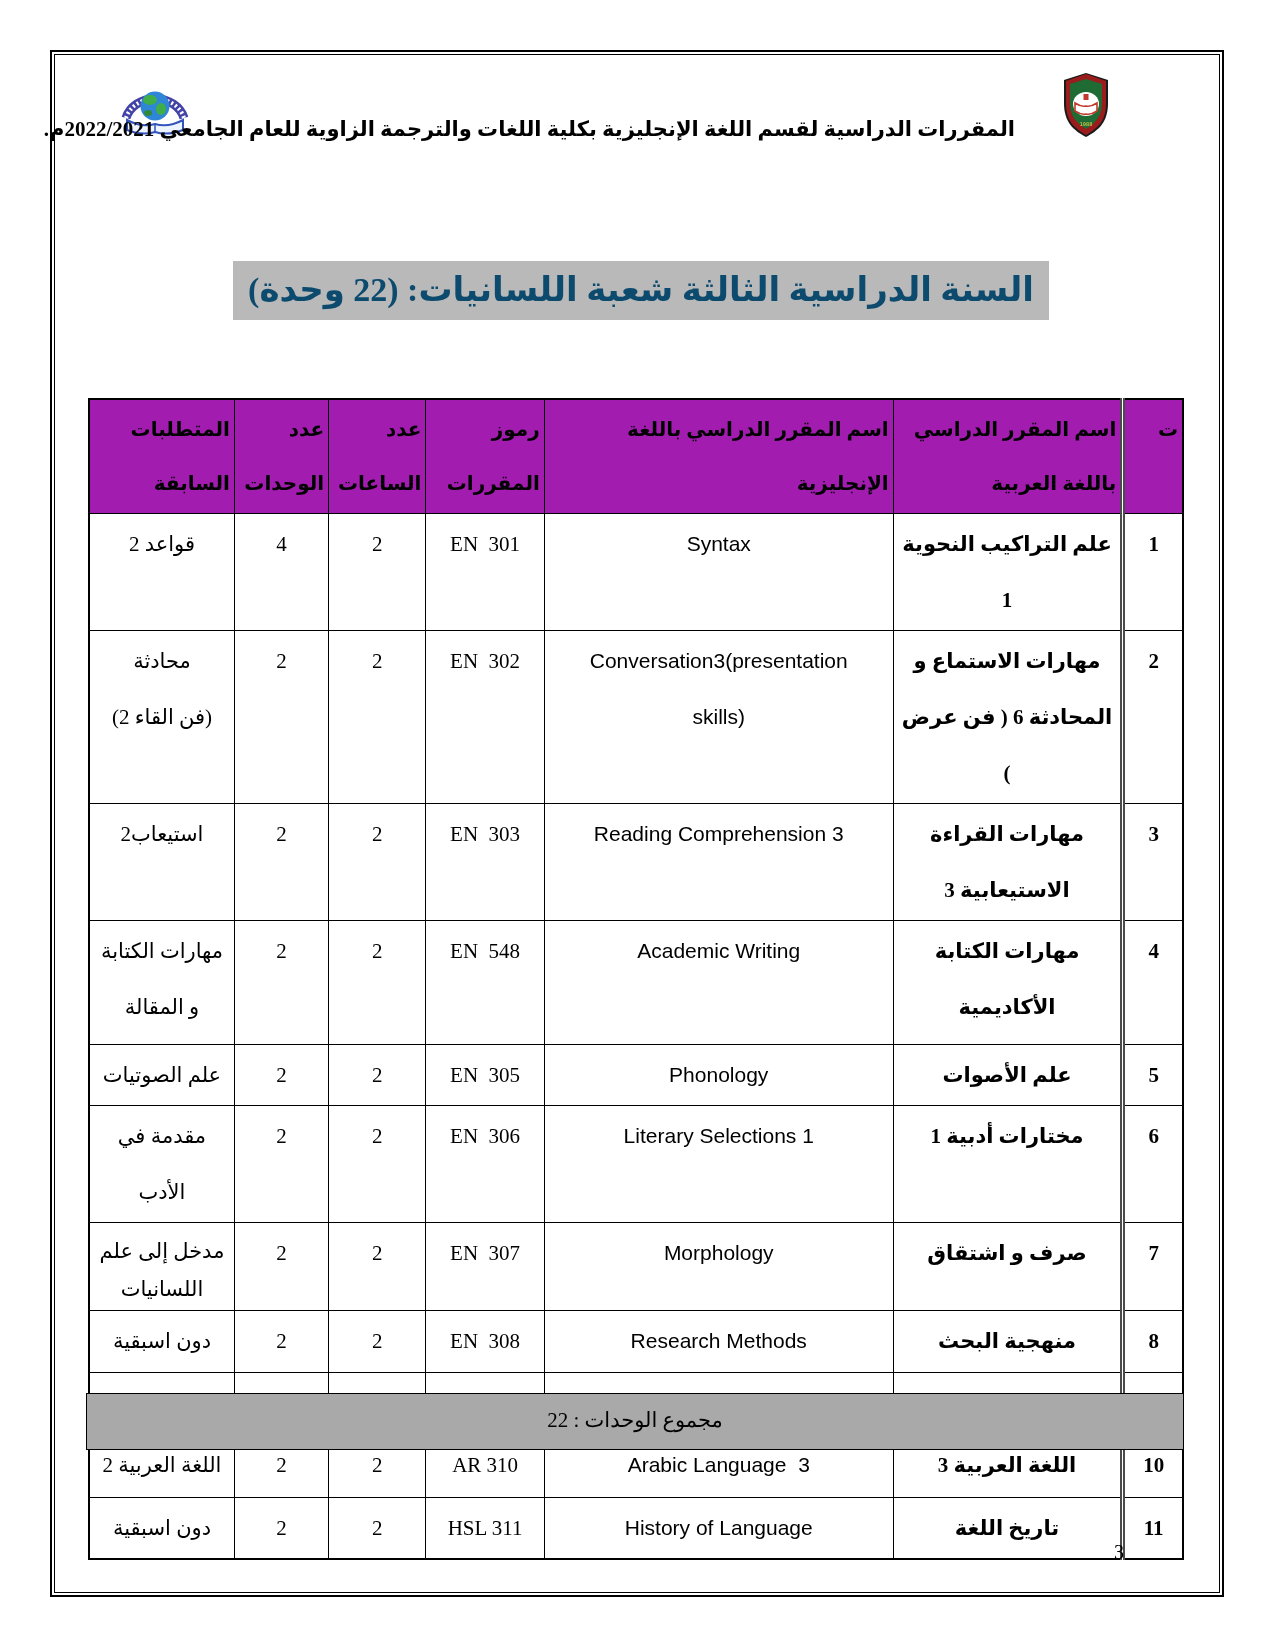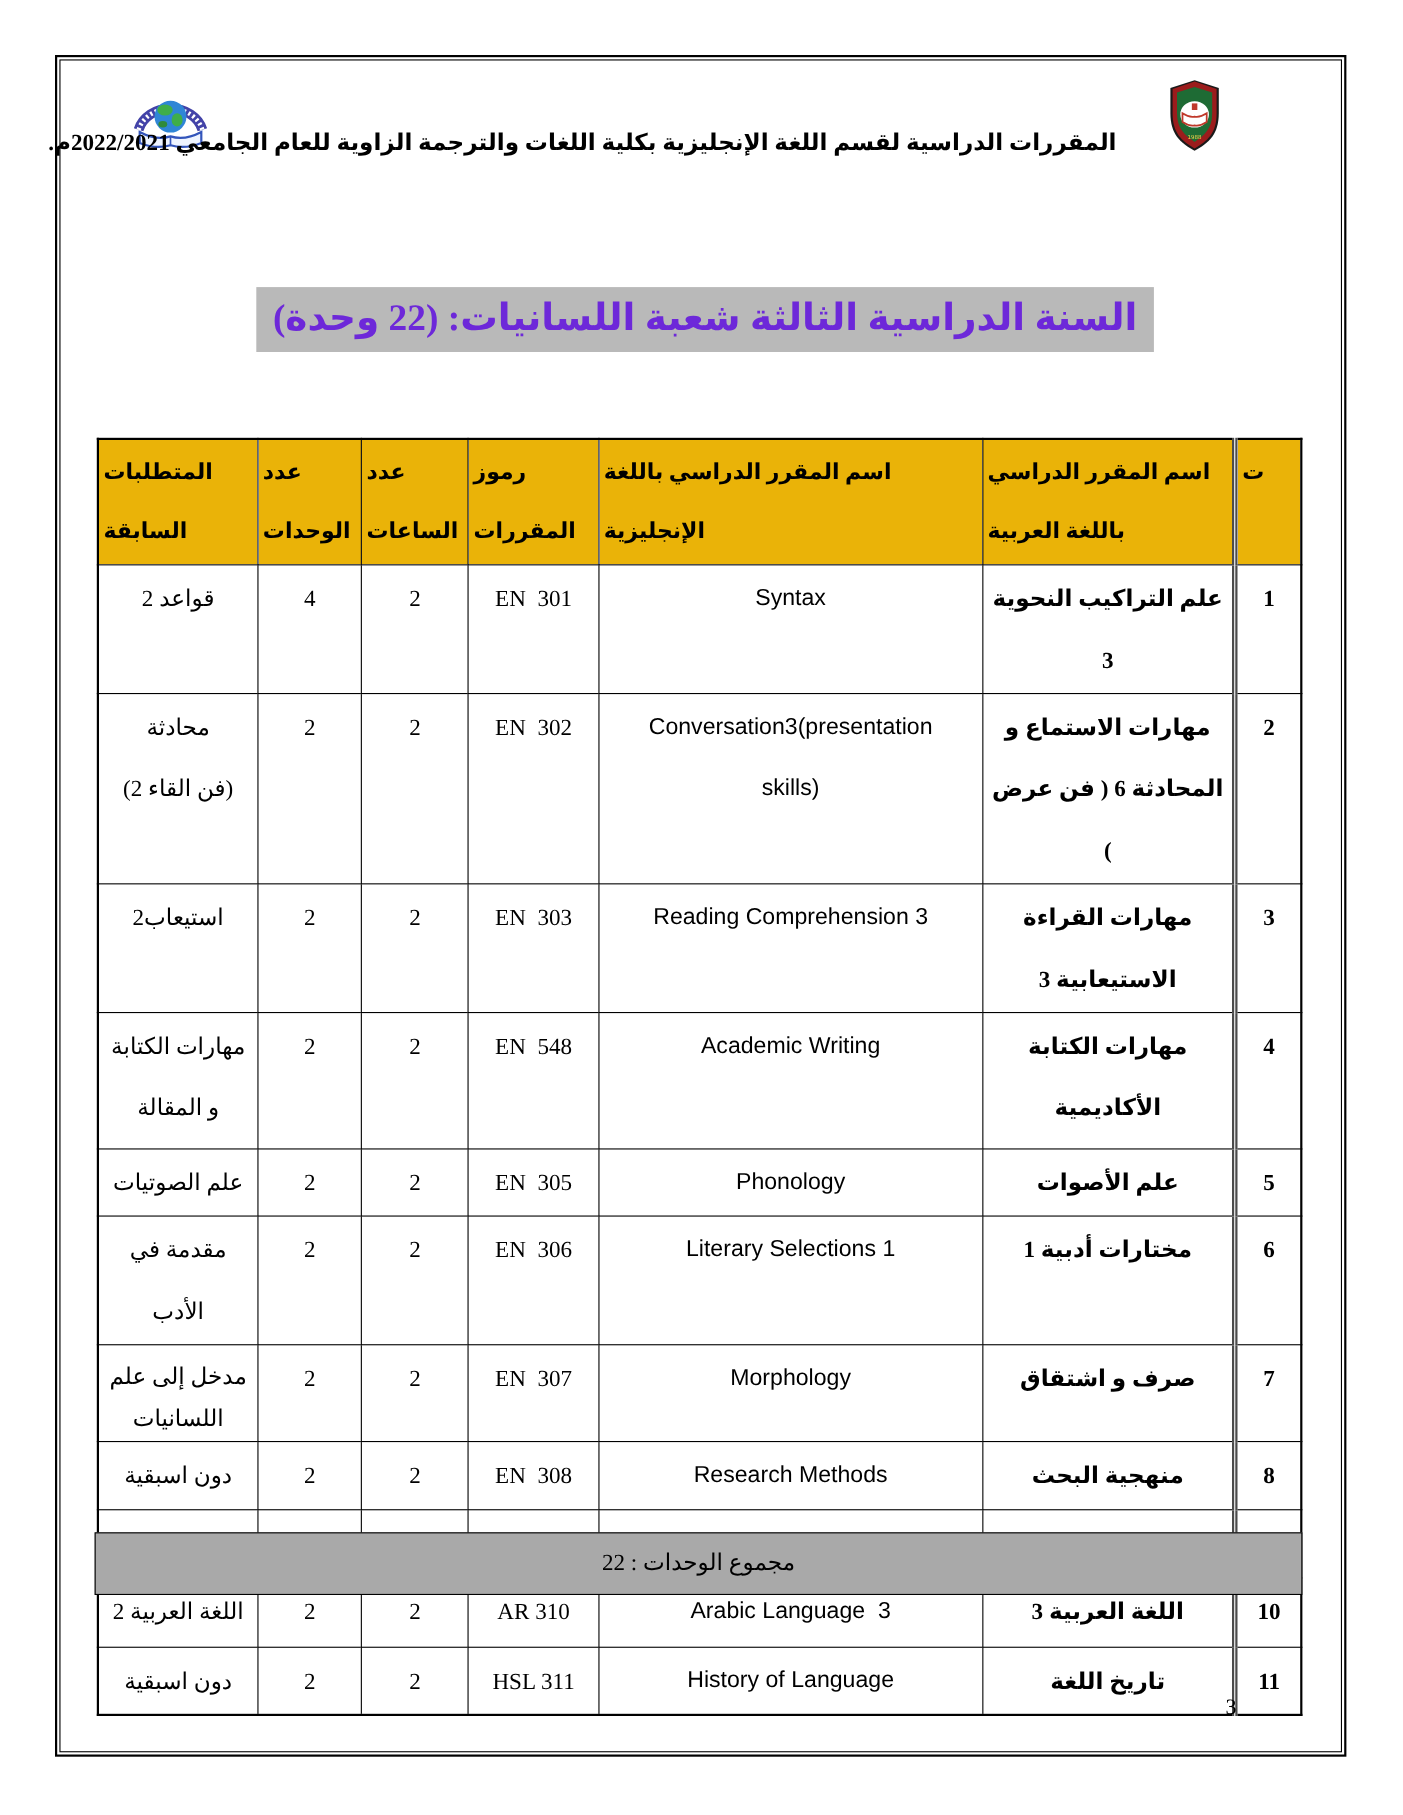--- a/index.html
+++ b/index.html
@@ -22,36 +22,36 @@
     direction:rtl;text-align:right;white-space:nowrap;
     font-weight:bold;font-size:21px;line-height:34px;color:#000;
   }
   .logo{position:absolute;}
   .uni-logo{left:118px;top:76px;width:74px;height:62px;}
   .shield-logo{left:1062px;top:72px;width:48px;height:66px;}
   
   .doc-title{
     position:absolute;left:233px;top:261px;width:816px;height:59px;
     background:#b9b9b9;direction:rtl;text-align:center;
-    font-weight:bold;font-size:34px;line-height:58px;color:#6d28d9;
+    font-weight:bold;font-size:34px;line-height:58px;color:#0c4a6e;
     box-sizing:border-box;
   }
   
   .courses-table{
     position:absolute;left:88px;top:398px;width:1096px;
     border-collapse:collapse;table-layout:fixed;direction:rtl;
     border:2px solid #000;
   }
   .courses-table th,.courses-table td{
     border:1px solid #000;vertical-align:top;padding:2px 4px;
     white-space:pre-wrap;overflow:hidden;box-sizing:border-box;
   }
   .courses-table th{
-    background:#eab308;font-weight:bold;font-size:20px;line-height:54px;
-    text-align:left;font-family:"Liberation Serif","DejaVu Sans",serif;
+    background:#a21caf;font-weight:bold;font-size:20px;line-height:54px;
+    text-align:right;font-family:"Liberation Serif","DejaVu Sans",serif;
   }
   .courses-table td{line-height:56px;font-size:21px;text-align:center;}
   .c-t{font-weight:bold;font-size:21px;}
   td.c-t,th.c-t{border-left:5px double #4b4b4b;}
   .c-ar{font-weight:bold;font-size:20px;}
   .c-en{
     direction:ltr;text-align:left;padding-left:10px;font-size:20px;
     font-family:"Liberation Sans","DejaVu Sans",sans-serif;font-weight:normal;margin-top:12px;
   }
   .c-code{direction:ltr;font-size:21px;}
@@ -121,21 +121,21 @@
 الساعات</th>
       <th class="c-u-h">عدد
 الوحدات</th>
       <th class="c-pr-h">المتطلبات
 السابقة</th>
     </tr>
   </thead>
   <tbody>
       <tr data-row="1" style="height: 63px;">
     <td class="c-t">1</td>
-    <td class="c-ar">علم التراكيب النحوية 3</td>
+    <td class="c-ar">علم التراكيب النحوية 1</td>
     <td class="c-en">Syntax</td>
     <td class="c-code">EN  301</td>
     <td class="c-num">2</td>
     <td class="c-num">4</td>
     <td class="c-prereq">قواعد 2</td>
   </tr>
       <tr data-row="2" style="height: 121px;">
     <td class="c-t">2</td>
     <td class="c-ar">مهارات الاستماع و
 المحادثة 6 ( فن عرض )</td>

